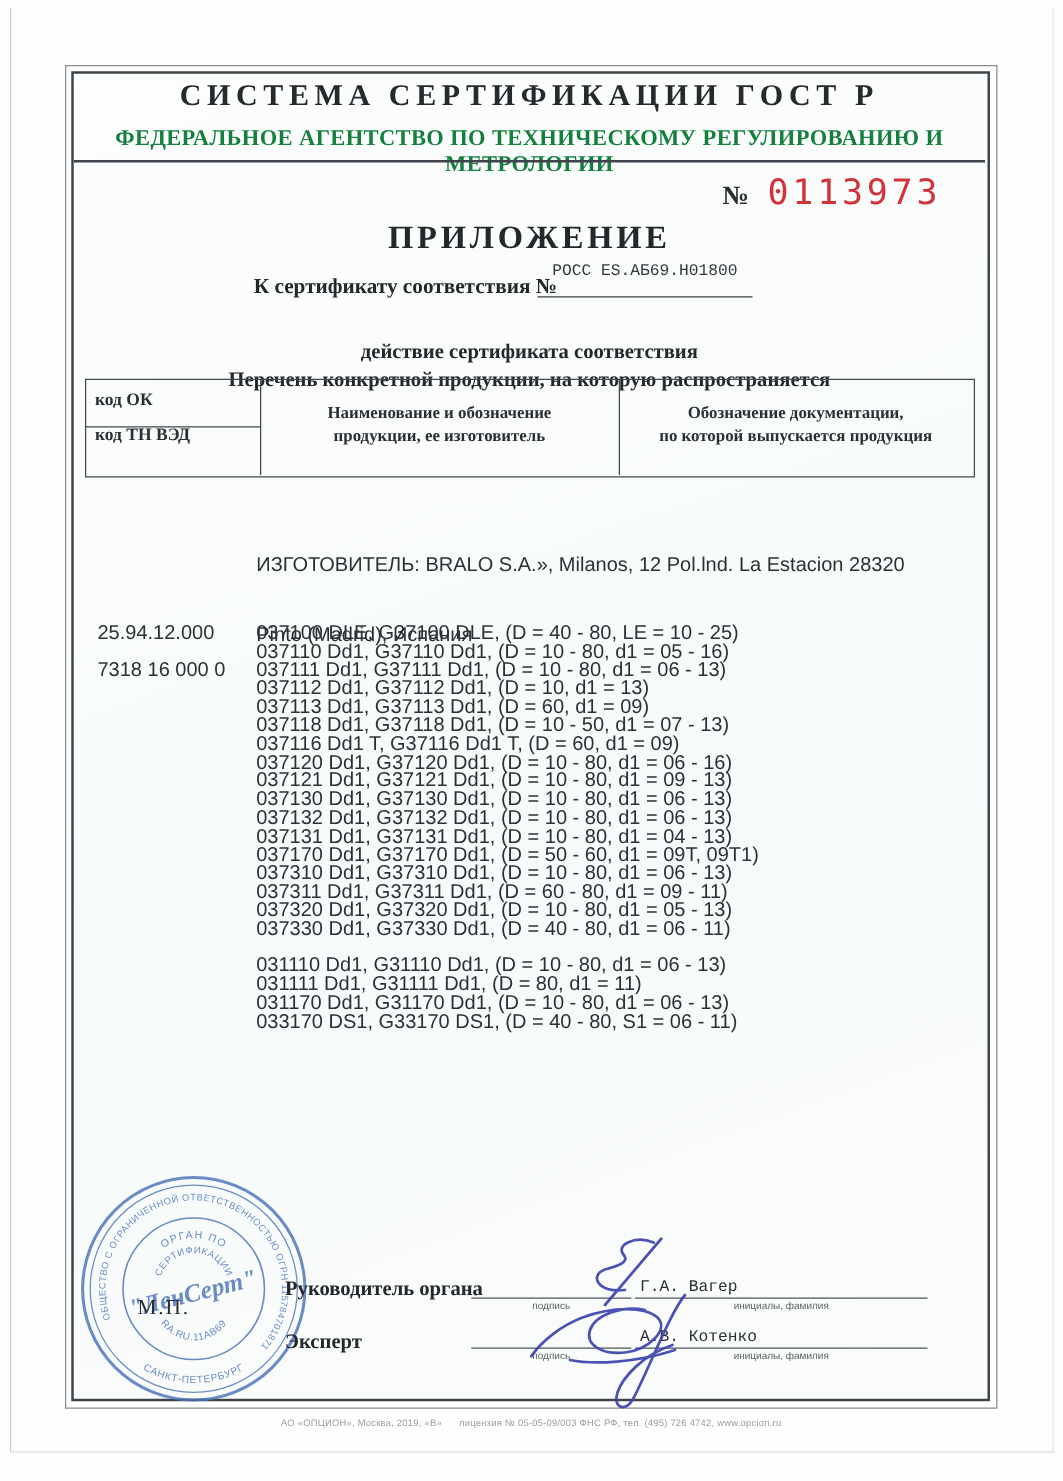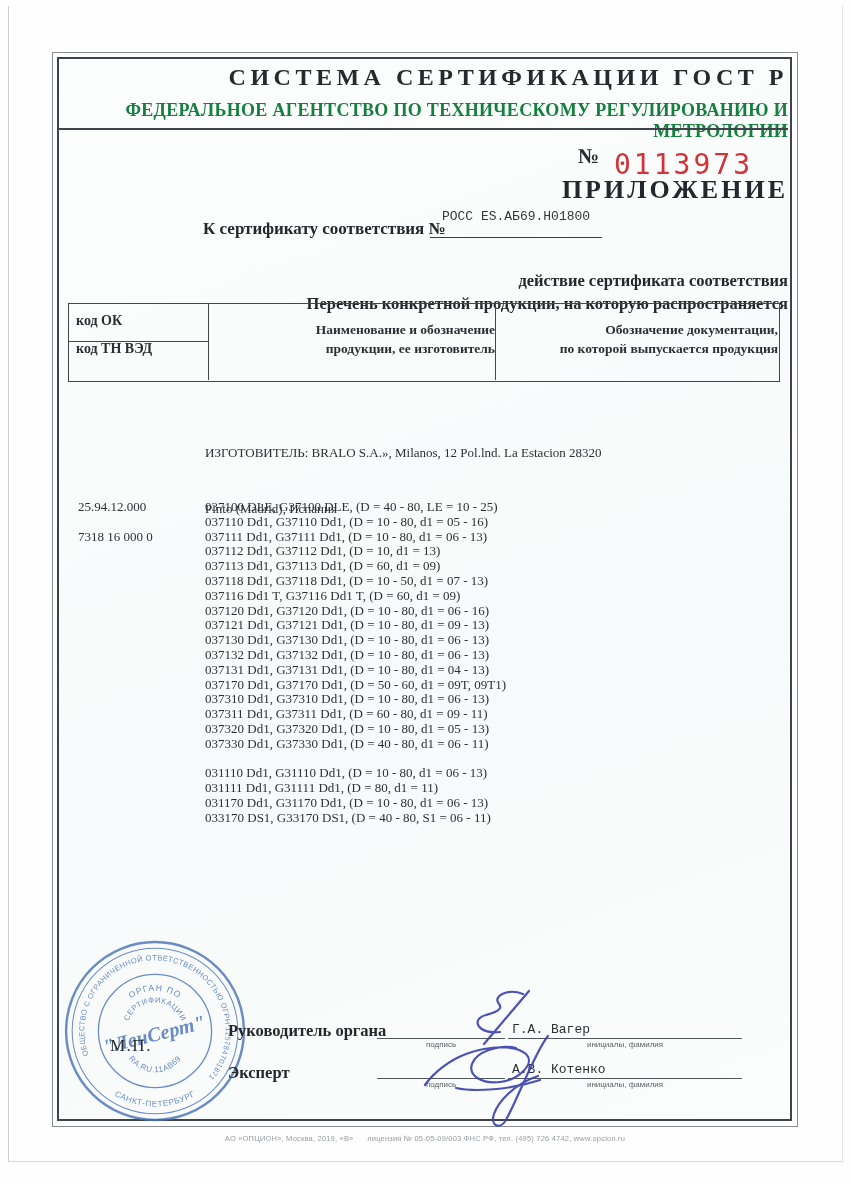--- a/index.html
+++ b/index.html
@@ -8,44 +8,44 @@
   .abs{position:absolute;}
   
   .edge-left{left:8px;top:6px;width:1px;height:1156px;background:#c9cfd4;}
   .edge-bottom{left:8px;top:1161px;width:836px;height:1px;background:#d6dcdf;}
   .edge-right{left:842px;top:6px;width:1px;height:1156px;background:#e3e7ea;}
   
   .frame-outer{left:52px;top:52px;width:744px;height:1073px;border:1px solid #878d93;}
   .frame-inner{left:57px;top:57px;width:731px;height:1060px;border:2px solid #3f444a;
                background:linear-gradient(160deg,#fcfefd 0%,#f7fafa 60%,#fbfdfc 100%);}
   .header-divider{left:59px;top:128px;width:729px;height:0;border-top:2px solid #3f444a;}
-  .t-center{text-align:right;}
+  .t-center{text-align:center;}
   .title1{left:59px;top:64px;width:729px;font-size:24px;font-weight:700;letter-spacing:4.5px;color:#26292d;}
   .title2{left:59px;top:100px;width:729px;font-size:18px;font-weight:700;letter-spacing:0.3px;color:#15803d;}
   .numero-sign{left:578px;top:144px;font-size:21px;font-weight:600;color:#2a2d31;}
   .form-number{left:614px;top:137px;font-size:28px;font-family:"DejaVu Sans Mono",monospace;
-               letter-spacing:3px;color:#d2333a;margin-top:11px;}
+               letter-spacing:3px;color:#d2333a;}
   .doc-title{left:59px;top:175px;width:729px;font-size:26px;font-weight:700;letter-spacing:3px;}
   .cert-label{left:203px;top:219px;font-size:17px;font-weight:700;}
   .cert-number-box{left:430px;top:209px;width:172px;height:28px;border-bottom:1px solid #3b3f44;
                    text-align:center;font-family:"Liberation Mono",monospace;font-size:13px;color:#33373c;}
   .subtitle1{left:59px;top:249px;width:729px;font-size:16.5px;font-weight:700;margin-top:45px;}
   .subtitle2{left:59px;top:271px;width:729px;font-size:16.5px;font-weight:700;}
   
   .tbl{left:68px;top:303px;width:710px;height:77px;border:1.5px solid #44484e;}
   .tbl-v1{left:208px;top:303px;width:0;height:77px;border-left:1.5px solid #44484e;}
   .tbl-v2{left:495px;top:303px;width:0;height:77px;border-left:1.5px solid #44484e;}
   .tbl-h1{left:68px;top:341px;width:140px;height:0;border-top:1px solid #44484e;}
   .cell-text{font-size:14px;font-weight:600;color:#2b2e33;}
   .c1r1{left:76px;top:313px;}
   .c1r2{left:76px;top:341px;}
   .c2{left:208px;top:320px;width:287px;line-height:19px;font-size:13.5px;}
   .c3{left:495px;top:320px;width:283px;line-height:19px;font-size:13.5px;}
   
-  .mono{font-family:Liberation Serif, serif;font-size:13px;color:#2c3034;}
+  .mono{font-family:Liberation Sans, sans-serif;font-size:16px;color:#2c3034;}
   .manufacturer{left:205px;top:407px;width:600px;line-height:18.5px;white-space:pre-wrap;}
   .products{left:78px;top:500px;width:700px;}
   .prow{display:flex;height:14.8px;line-height:14.8px;}
   .pcode{width:127px;flex:0 0 127px;}
   .ptext{white-space:pre;}
   
   .stamp{left:58px;top:934px;width:194px;height:194px;opacity:0.82;}
   .mp-text{left:110px;top:1036px;font-size:17px;letter-spacing:1.5px;color:#2a2d30;}
   
   .sig-role1{left:228px;top:1021px;font-size:16.5px;font-weight:700;}

